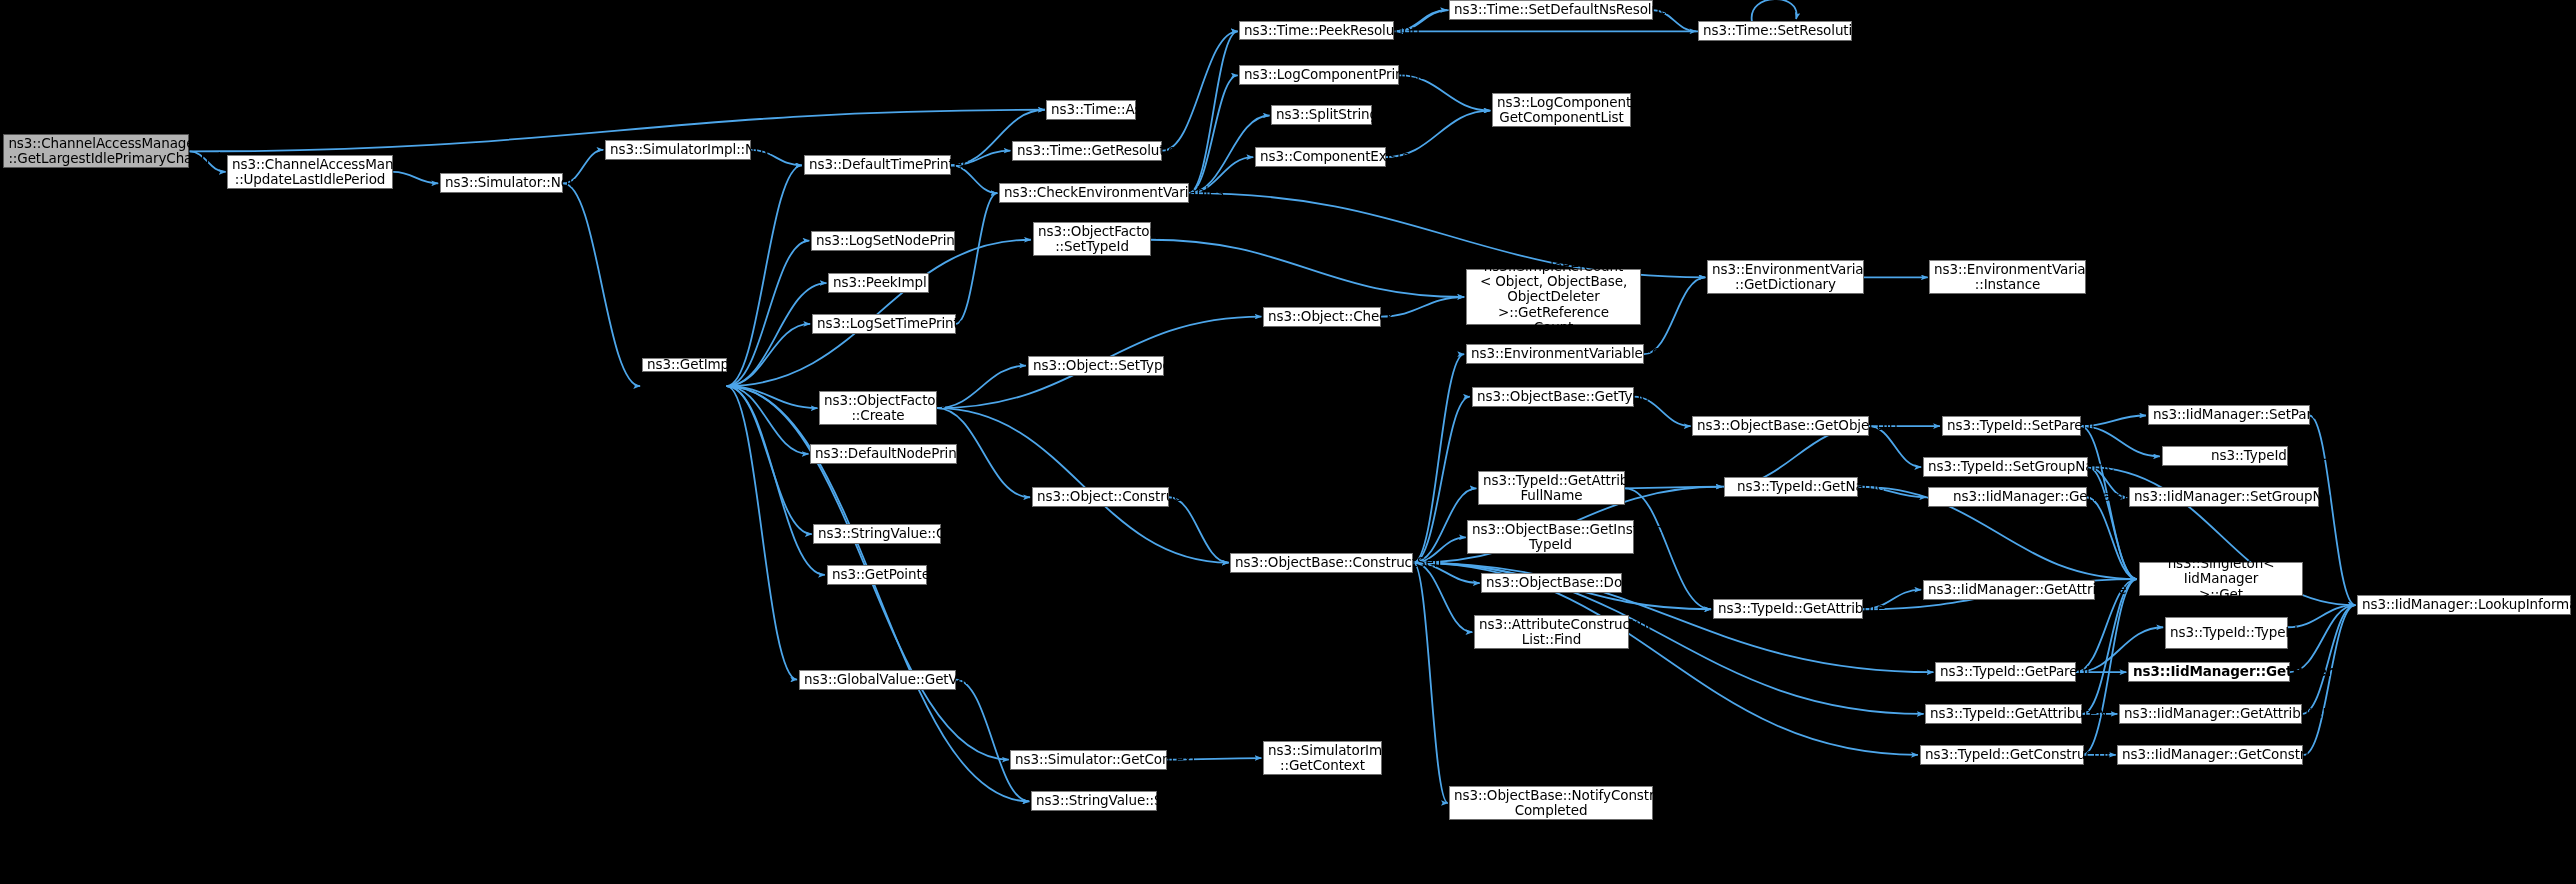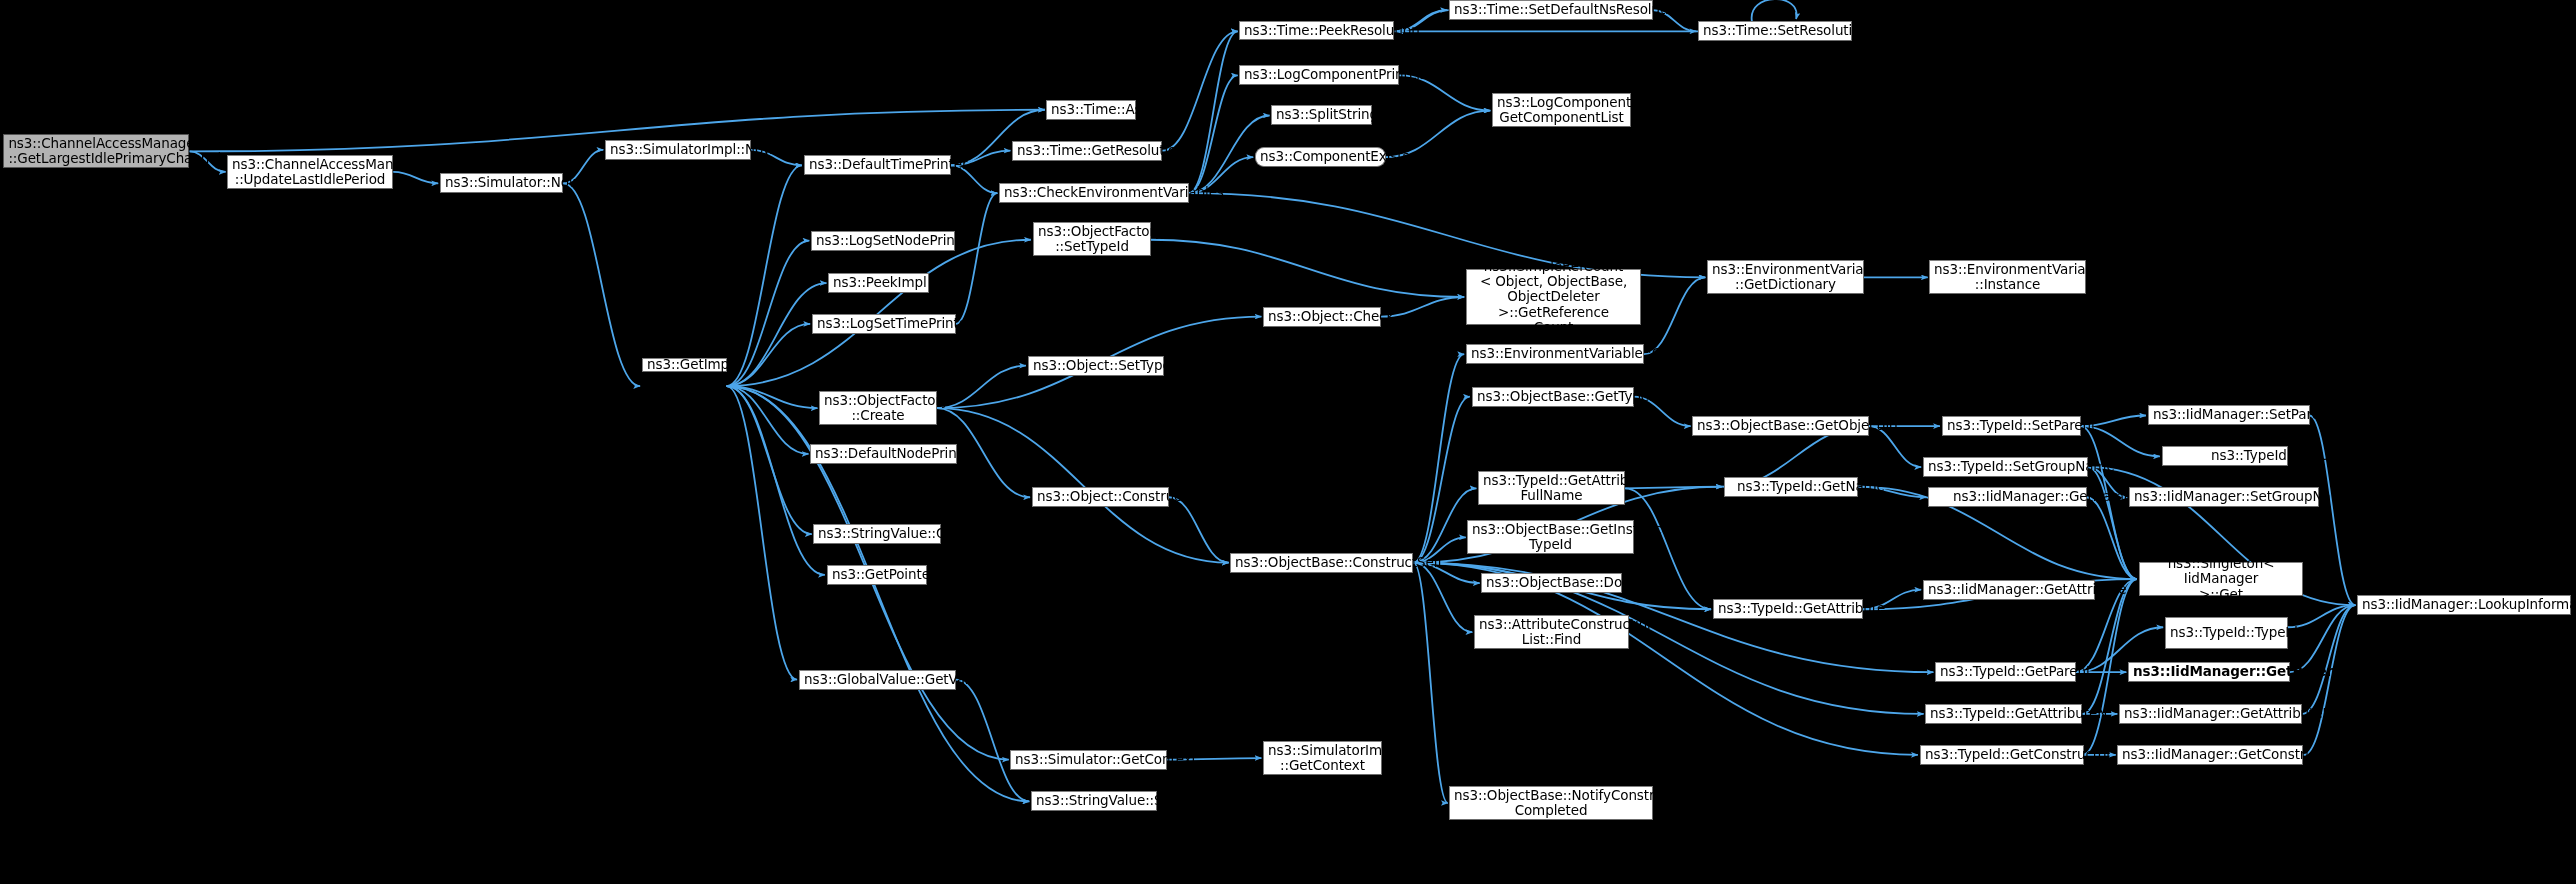--- a/index.html
+++ b/index.html
@@ -125,21 +125,21 @@
       <div class="node" style="left: 605px; top: 140px; width: 146px; height: 19.6px;"><span>ns3::SimulatorImpl::Now</span></div>
       <div class="node" style="left: 804px; top: 155px; width: 147px; height: 19.6px;"><span>ns3::DefaultTimePrinter</span></div>
       <div class="node" style="left: 1046px; top: 100px; width: 90px; height: 19.6px;"><span>ns3::Time::As</span></div>
       <div class="node" style="left: 1012px; top: 141px; width: 150px; height: 19.6px;"><span>ns3::Time::GetResolution</span></div>
       <div class="node" style="left: 999px; top: 183px; width: 190px; height: 19.6px;"><span>ns3::CheckEnvironmentVariables</span></div>
       <div class="node" style="left: 1239px; top: 21px; width: 155px; height: 19px;"><span>ns3::Time::PeekResolution</span></div>
       <div class="node" style="left: 1449px; top: 0px; width: 204px; height: 19.6px;"><span>ns3::Time::SetDefaultNsResolution</span></div>
       <div class="node" style="left: 1698px; top: 21px; width: 154px; height: 19.6px;"><span>ns3::Time::SetResolution</span></div>
       <div class="node" style="left: 1239px; top: 65px; width: 160px; height: 19.6px;"><span>ns3::LogComponentPrintList</span></div>
       <div class="node" style="left: 1271px; top: 105px; width: 101px; height: 19.6px;"><span>ns3::SplitString</span></div>
-      <div class="node" style="left: 1255px; top: 147px; width: 131px; height: 19.6px; border-radius: 9px;"><span>ns3::ComponentExists</span></div>
+      <div class="node" style="left: 1255px; top: 147px; width: 131px; height: 19.6px;"><span>ns3::ComponentExists</span></div>
       <div class="node" style="left: 1492px; top: 93px; width: 139px; height: 34px;"><span>ns3::LogComponent::
 GetComponentList</span></div>
       <div class="node" style="left: 811px; top: 231px; width: 144px; height: 19.6px;"><span>ns3::LogSetNodePrinter</span></div>
       <div class="node" style="left: 828px; top: 273px; width: 101px; height: 19.6px;"><span>ns3::PeekImpl</span></div>
       <div class="node" style="left: 812px; top: 314px; width: 144px; height: 19.6px;"><span>ns3::LogSetTimePrinter</span></div>
       <div class="node" style="left: 642px; top: 358px; width: 85px; height: 14px;"><span>ns3::GetImpl</span></div>
       <div class="node" style="left: 819px; top: 391px; width: 118px; height: 34px;"><span>ns3::ObjectFactory
 ::Create</span></div>
       <div class="node" style="left: 810px; top: 444px; width: 147px; height: 19.6px;"><span>ns3::DefaultNodePrinter</span></div>
       <div class="node" style="left: 813px; top: 524px; width: 128px; height: 19.6px;"><span>ns3::StringValue::Get</span></div>

